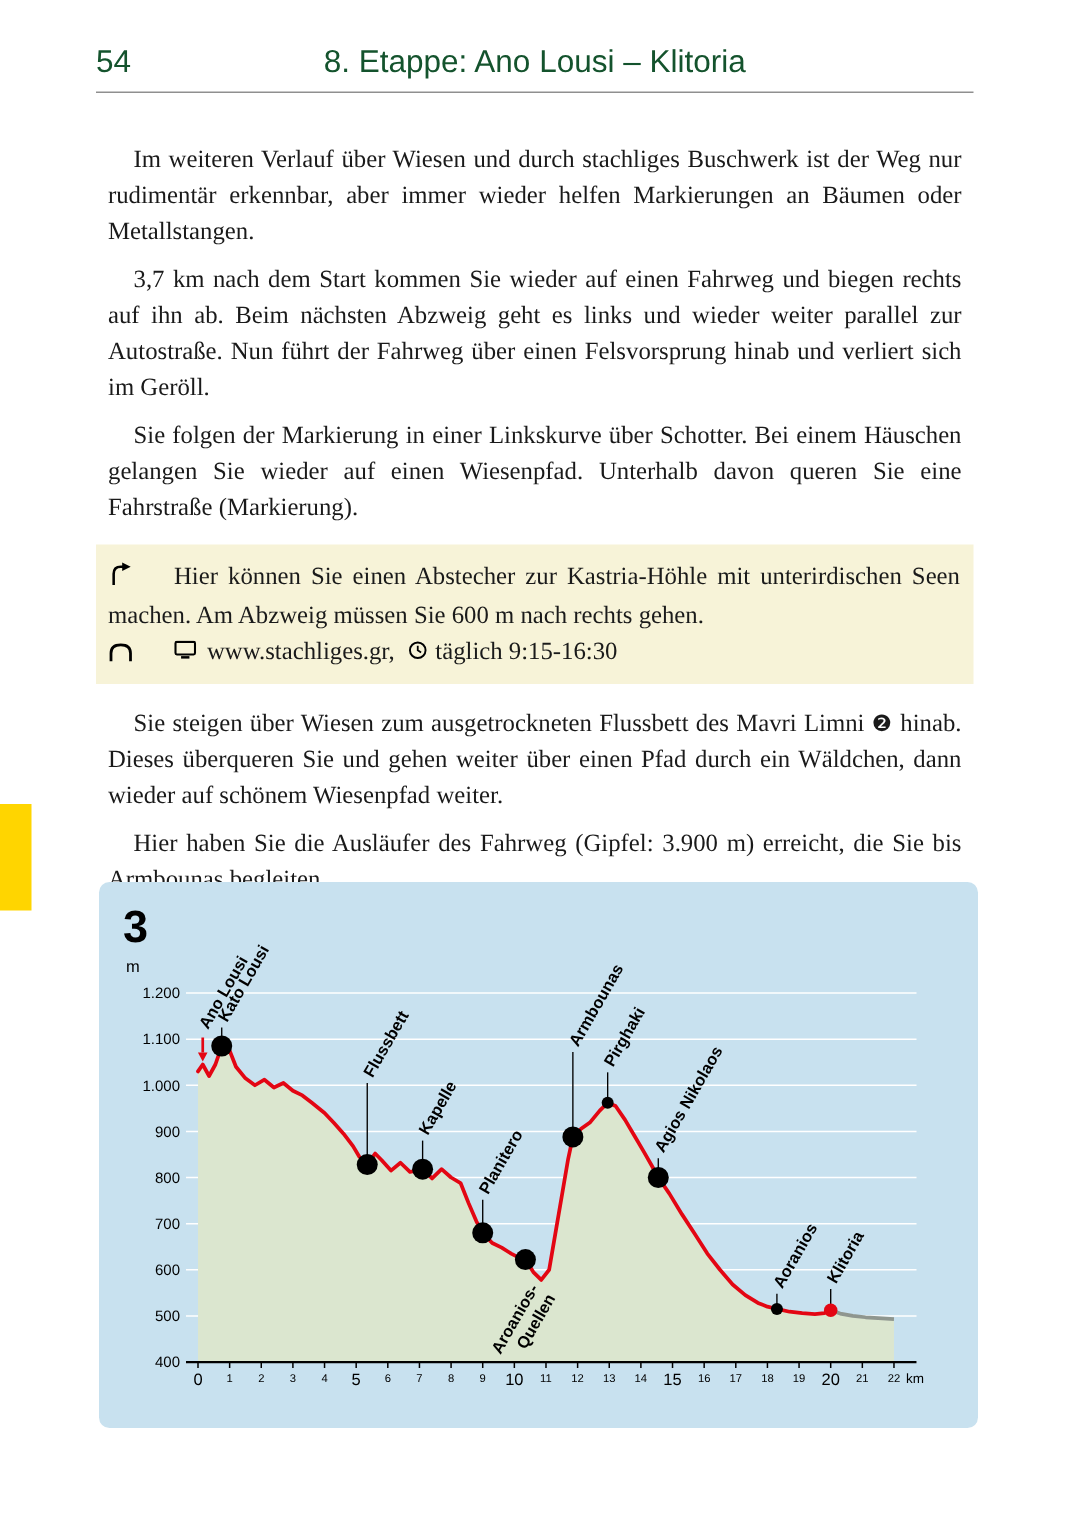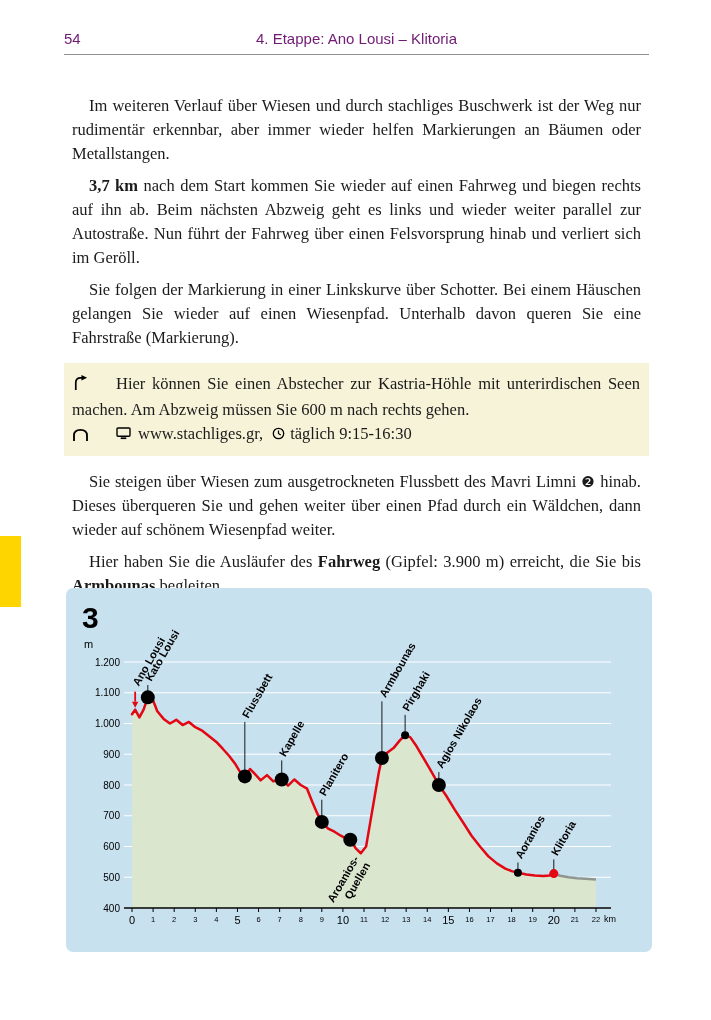--- a/index.html
+++ b/index.html
@@ -1,55 +1,55 @@
 <!DOCTYPE html>
 <html><head>
 <meta charset="utf-8">
 <style>
   html,body{margin:0;padding:0;background:#ffffff;}
   .page{position:relative;width:711px;height:1020px;background:#fff;overflow:hidden;
         font-family:"Liberation Serif",serif;color:#1a1a1a;}
   .header{position:absolute;left:64px;right:62px;top:30px;text-align:center;
-          font-family:"Liberation Sans",sans-serif;font-size:15px;color:#701a75;
+          font-family:"Liberation Sans",sans-serif;font-size:21px;color:#14532d;
           border-bottom:1px solid #8f8f8f;padding-bottom:7px;}
   .pagenum{position:absolute;left:0;top:0;}
   .textcol{position:absolute;left:64px;top:86px;width:585px;font-size:16.5px;
            line-height:24px;text-align:justify;}
   p.para{margin:8px;text-indent:17px;}
   .tipbox{background:#f7f3d8;margin:13px 0 14px 0;padding:9px 9px 8px 8px;}
   .tipbox p{margin:0;text-indent:0;}
   .tipline2{margin-top:3px;}
   .ticon{display:inline-block;vertical-align:-2px;}
   .detour{margin-right:27px;}
   .cavewrap{display:inline-block;width:44px;vertical-align:-2px;}
   .pc{margin-right:7px;vertical-align:-1px;}
   .clock{margin:0 5px 0 9px;vertical-align:-1px;}
   .wpref{font-family:"DejaVu Sans",sans-serif;font-size:15px;}
-  b,.b{font-weight:bold;}
+  b,.b{font-weight:normal;}
   .tab{position:absolute;left:0;top:536px;width:21px;height:71px;background:#ffd500;}
   .chart{position:absolute;left:66px;top:588px;width:586px;height:364px;
          background:#c8e1ef;border-radius:7px;}
   .chart svg text{font-family:"Liberation Sans",sans-serif;fill:#000;}
   .chart svg .stage{font-size:30px;font-weight:bold;}
   .chart svg .yunit{font-size:11px;}
   .chart svg .ylab{font-size:10px;}
   .chart svg .xmaj{font-size:11px;}
   .chart svg .xmin{font-size:7.5px;}
   .chart svg .xkm{font-size:9px;}
   .chart svg .wplab{font-size:11px;font-weight:bold;}
   .chart svg .wpnum{font-size:9.5px;font-weight:bold;}
 </style>
 </head>
 <body>
 
 <div class="page">
 
   <div class="header">
     <span class="pagenum">54</span>
-    <span>4. Etappe: Ano Lousi – Klitoria</span>
+    <span>8. Etappe: Ano Lousi – Klitoria</span>
   </div>
 
   <div class="textcol">
     <p class="para"><span>Im weiteren Verlauf über Wiesen und durch stachliges Buschwerk ist der Weg nur rudimentär erkennbar, aber immer wieder helfen Markierungen an Bäumen oder Metallstangen.</span></p>
     <p class="para"><span class="b">3,7 km</span><span> nach dem Start kommen Sie wieder auf einen Fahrweg und biegen rechts auf ihn ab. Beim nächsten Abzweig geht es links und wieder weiter parallel zur Autostraße. Nun führt der Fahrweg über einen Felsvorsprung hinab und verliert sich im Geröll.</span></p>
     <p class="para"><span>Sie folgen der Markierung in einer Linkskurve über Schotter. Bei einem Häuschen gelangen Sie wieder auf einen Wiesenpfad. Unterhalb davon queren Sie eine Fahrstraße (Markierung).</span></p>
 
     <div class="tipbox">
       <p class="tipline1">
         <span class="ticon detour">

